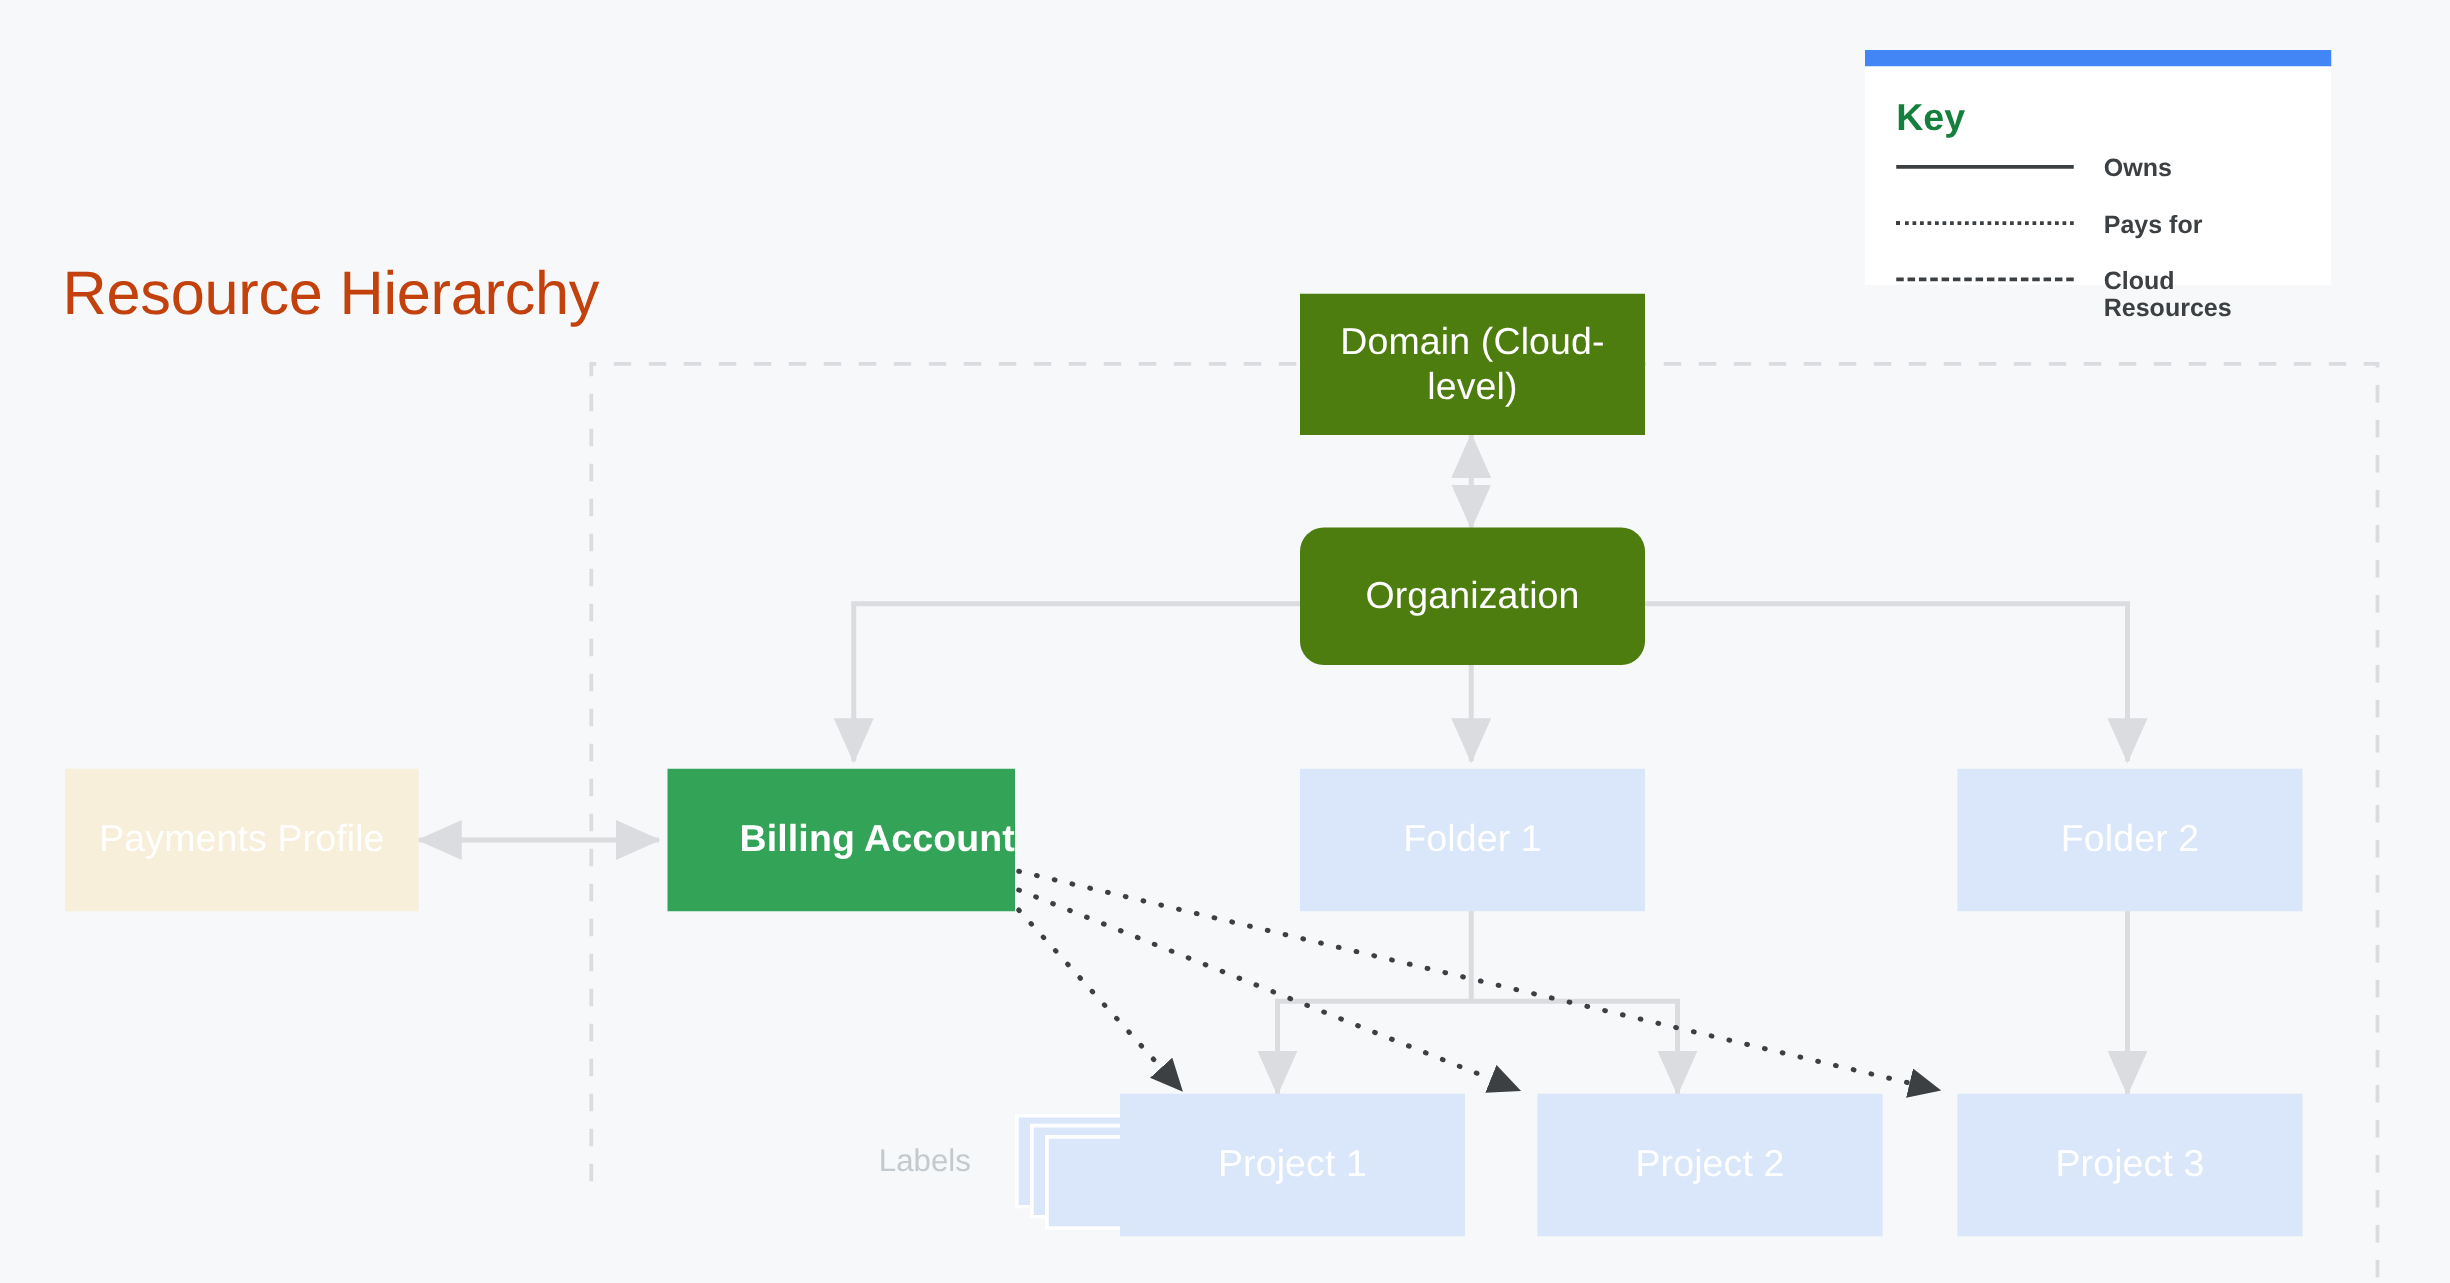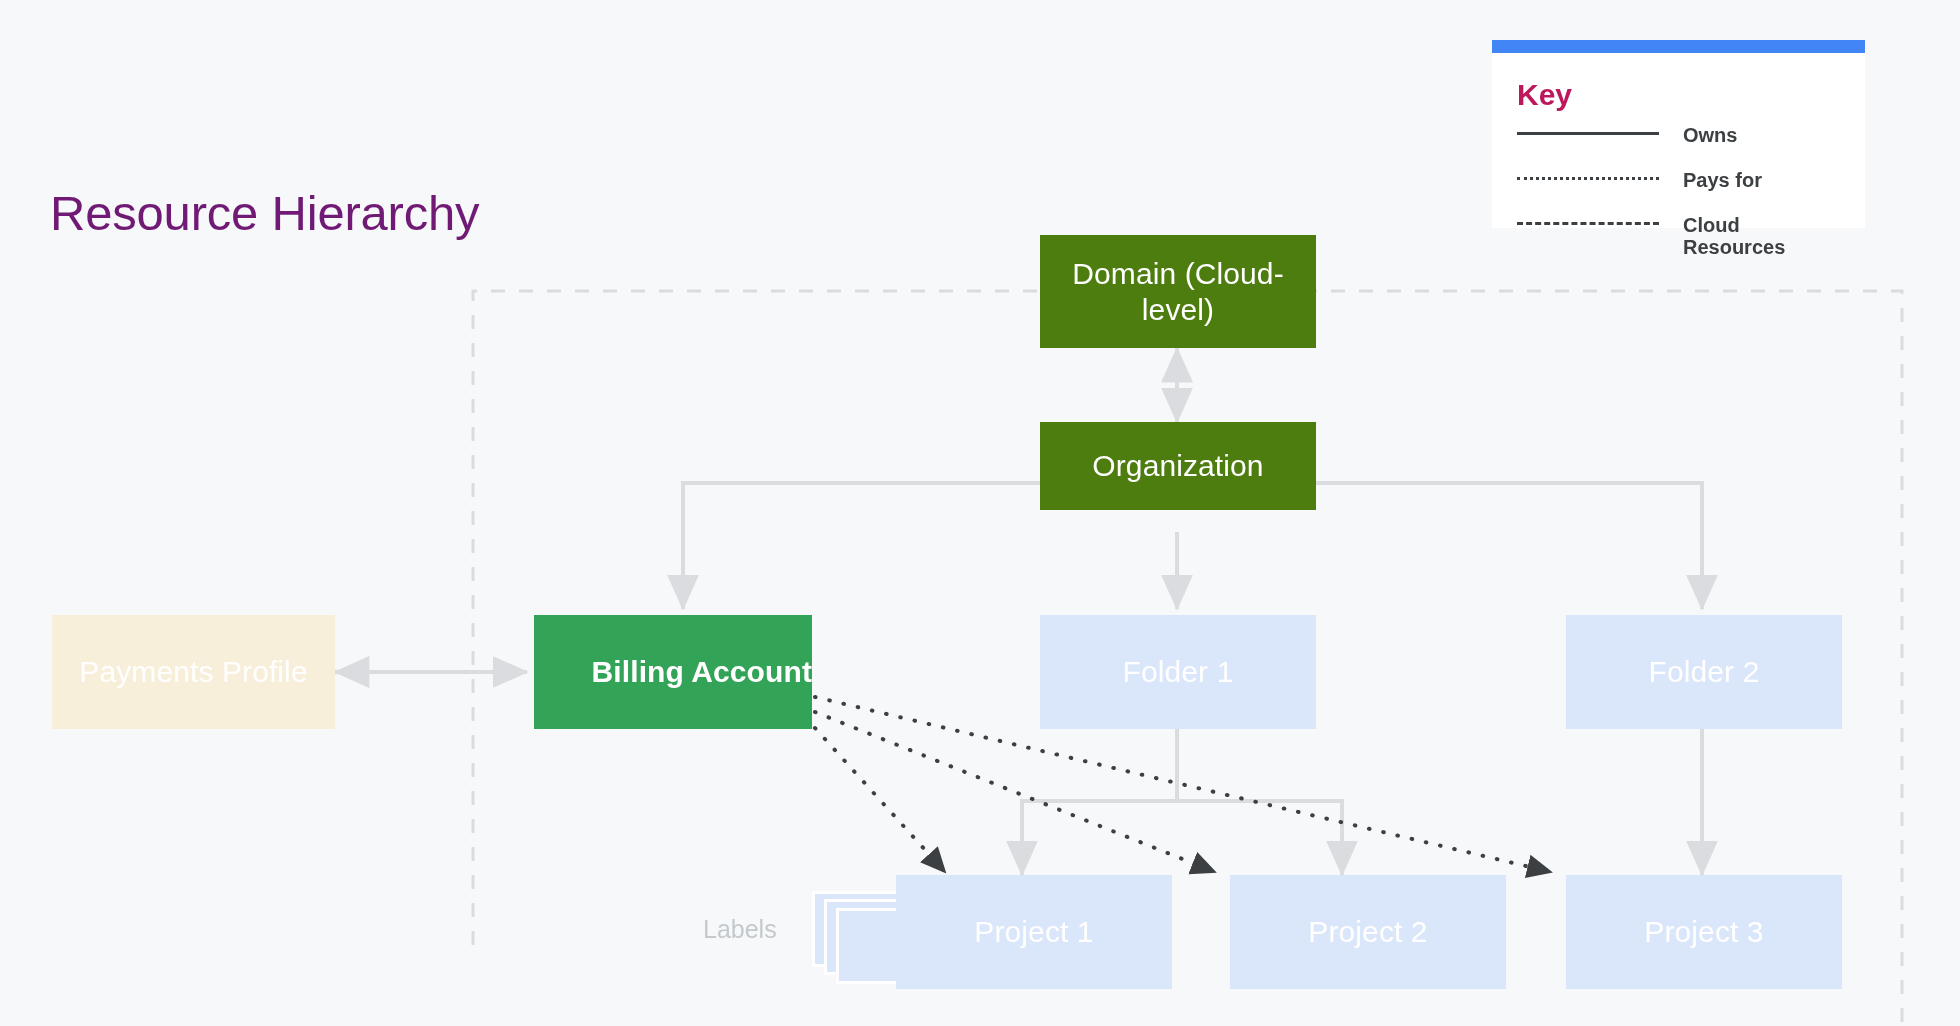--- a/index.html
+++ b/index.html
@@ -41,25 +41,26 @@
     display: block;
   }
   
   .n-pink   { background: #4d7c0f; color: #ffffff; }
   .n-blue   { background: #dae6f9; color: #ffffff; }
   .n-green  { background: #33a457; color: #ffffff; font-weight: bold; }
   .n-cream  { background: #f7efda; color: #ffffff; }
 
   .title {
     position: absolute;
-    color: #701a75;
+    color: #c2410c;
     font-size: 49px;
     font-weight: 400;
     letter-spacing: -0.2px;
     white-space: nowrap;
+    margin-top: 22px;
   }
   .plain-label {
     position: absolute;
     color: #c3c9cd;
     font-size: 25px;
     white-space: nowrap;
   }
 
   
   .key-card {
@@ -72,21 +73,21 @@
     left: 0;
     top: 0;
     width: 100%;
     height: 13px;
     background: #4285f4;
   }
   .key-title {
     position: absolute;
     left: 25px;
     top: 38px;
-    color: #be185d;
+    color: #15803d;
     font-size: 30px;
     font-weight: bold;
     letter-spacing: 0px;
   }
   .key-rows {
     position: absolute;
     left: 25px;
     top: 84px;
     right: 10px;
   }
@@ -178,21 +179,21 @@
 
     <line x1="815" y1="712" x2="1215" y2="872" stroke="#3c4043" stroke-width="4" stroke-linecap="round" stroke-dasharray="0.6 14" marker-end="url(#ah-pays)"></line>
 
     <line x1="815" y1="697" x2="1551" y2="872" stroke="#3c4043" stroke-width="4" stroke-linecap="round" stroke-dasharray="0.6 14" marker-end="url(#ah-pays)"></line>
   </svg>
 
   <div class="node n-pink" style="left:1040px; top:235px; width:276px; height:113px; font-size:30px;">
     <span class="node-label">Domain (Cloud-level)</span>
   </div>
 
-  <div class="node n-pink" style="left:1040px; top:422px; width:276px; height:88px; font-size:30px;">
+  <div class="node n-pink" style="left:1040px; top:422px; width:276px; height:110px; font-size:30px;border-radius:19px;">
     <span class="node-label">Organization</span>
   </div>
 
   <div class="node n-cream" style="left:52px; top:615px; width:283px; height:114px; font-size:30px;">
     <span class="node-label">Payments Profile</span>
   </div>
 
   <div class="node n-green" style="left:534px; top:615px; width:278px; height:114px; font-size:30px;justify-content:flex-end;">
     <span class="node-label">Billing Account</span>
   </div>

